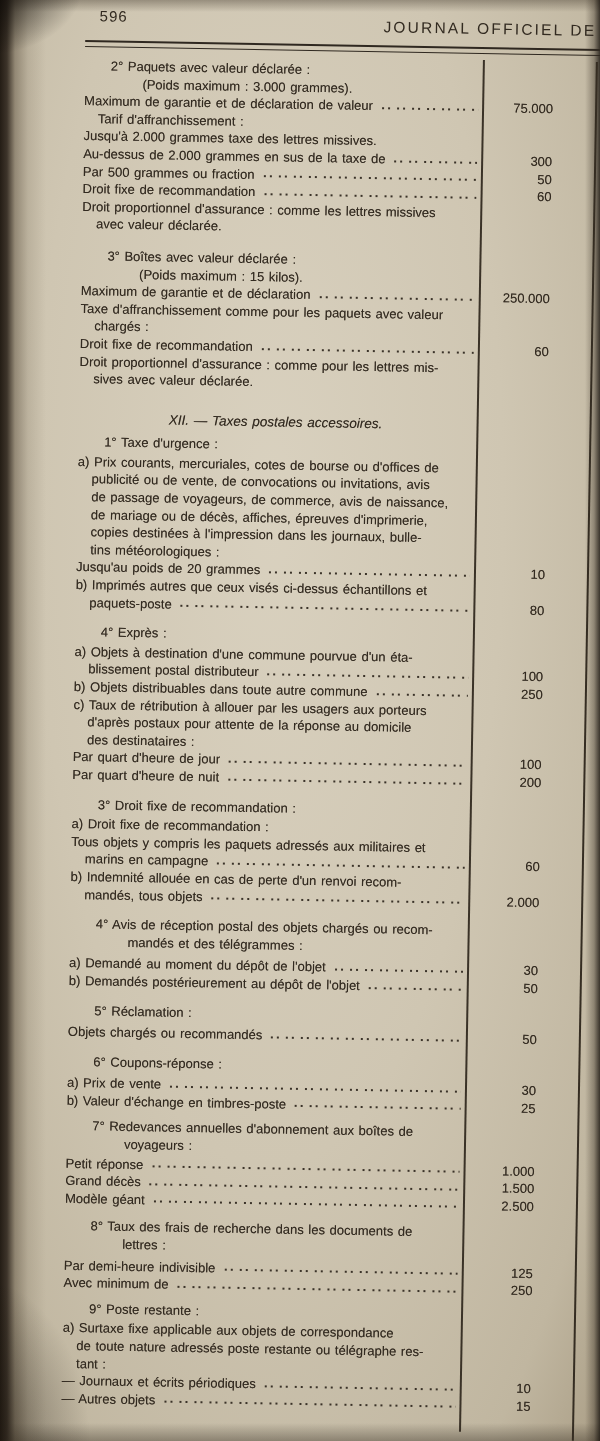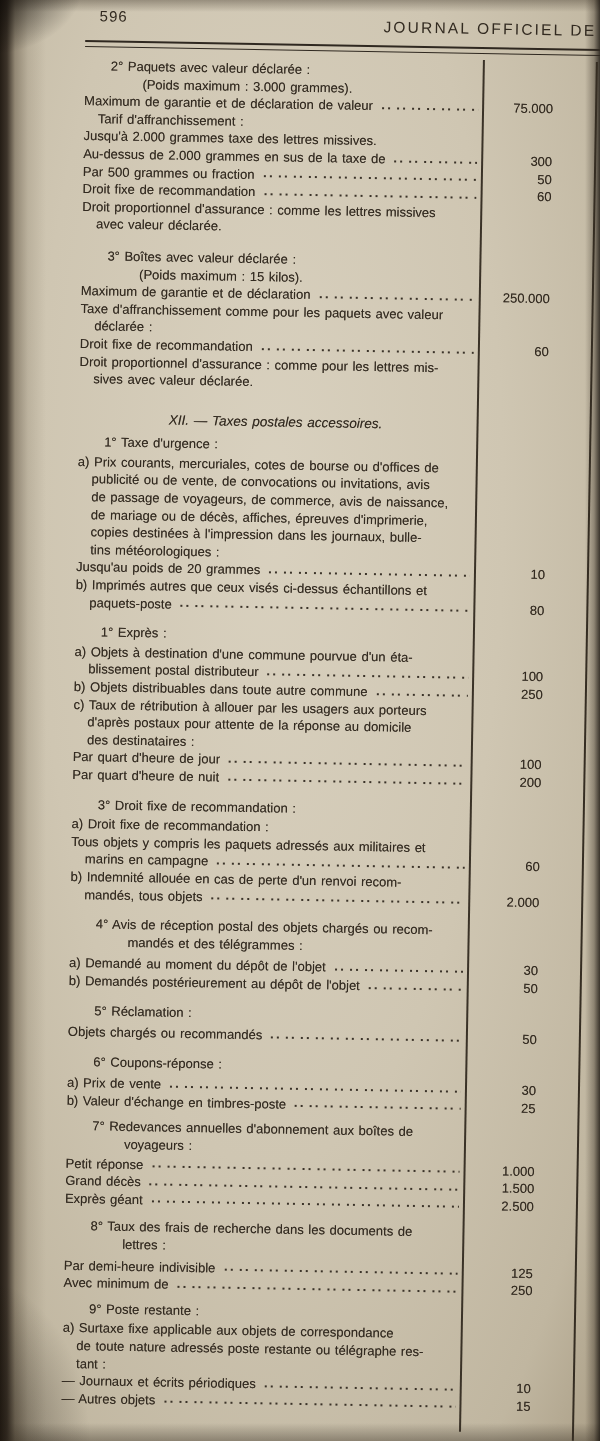--- a/index.html
+++ b/index.html
@@ -111,21 +111,21 @@
         <div class="r i0">
     <span class="t">Maximum de garantie et de déclaration</span>
     <span class="dots"></span>
     <span class="v">250.000</span>
   </div>
         <div class="r i0">
     <span class="t">Taxe d'affranchissement comme pour les paquets avec valeur</span>
 
   </div>
         <div class="r i1">
-    <span class="t">déclarée :</span>
+    <span class="t">chargés :</span>
 
   </div>
         <div class="r i0">
     <span class="t">Droit fixe de recommandation</span>
     <span class="dots"></span>
     <span class="v">60</span>
   </div>
         <div class="r i0">
     <span class="t">Droit proportionnel d'assurance : comme pour les lettres mis-</span>
 
@@ -178,21 +178,21 @@
     <span class="t">b) Imprimés autres que ceux visés ci-dessus échantillons et</span>
 
   </div>
         <div class="r i1">
     <span class="t">paquets-poste</span>
     <span class="dots"></span>
     <span class="v">80</span>
   </div>
         <div class="gap" style="height: 12px;"></div>
         <div class="r i2">
-    <span class="t">1° Exprès :</span>
+    <span class="t">4° Exprès :</span>
 
   </div>
         <div class="gap" style="height: 2px;"></div>
         <div class="r i0">
     <span class="t">a) Objets à destination d'une commune pourvue d'un éta-</span>
 
   </div>
         <div class="r i1">
     <span class="t">blissement postal distributeur</span>
     <span class="dots"></span>
@@ -314,21 +314,21 @@
     <span class="t">Petit réponse</span>
     <span class="dots"></span>
     <span class="v">1.000</span>
   </div>
         <div class="r i0">
     <span class="t">Grand décès</span>
     <span class="dots"></span>
     <span class="v">1.500</span>
   </div>
         <div class="r i0">
-    <span class="t">Exprès géant</span>
+    <span class="t">Modèle géant</span>
     <span class="dots"></span>
     <span class="v">2.500</span>
   </div>
         <div class="gap" style="height: 10px;"></div>
         <div class="r i2">
     <span class="t">8° Taux des frais de recherche dans les documents de</span>
 
   </div>
         <div class="r i3">
     <span class="t">lettres :</span>

